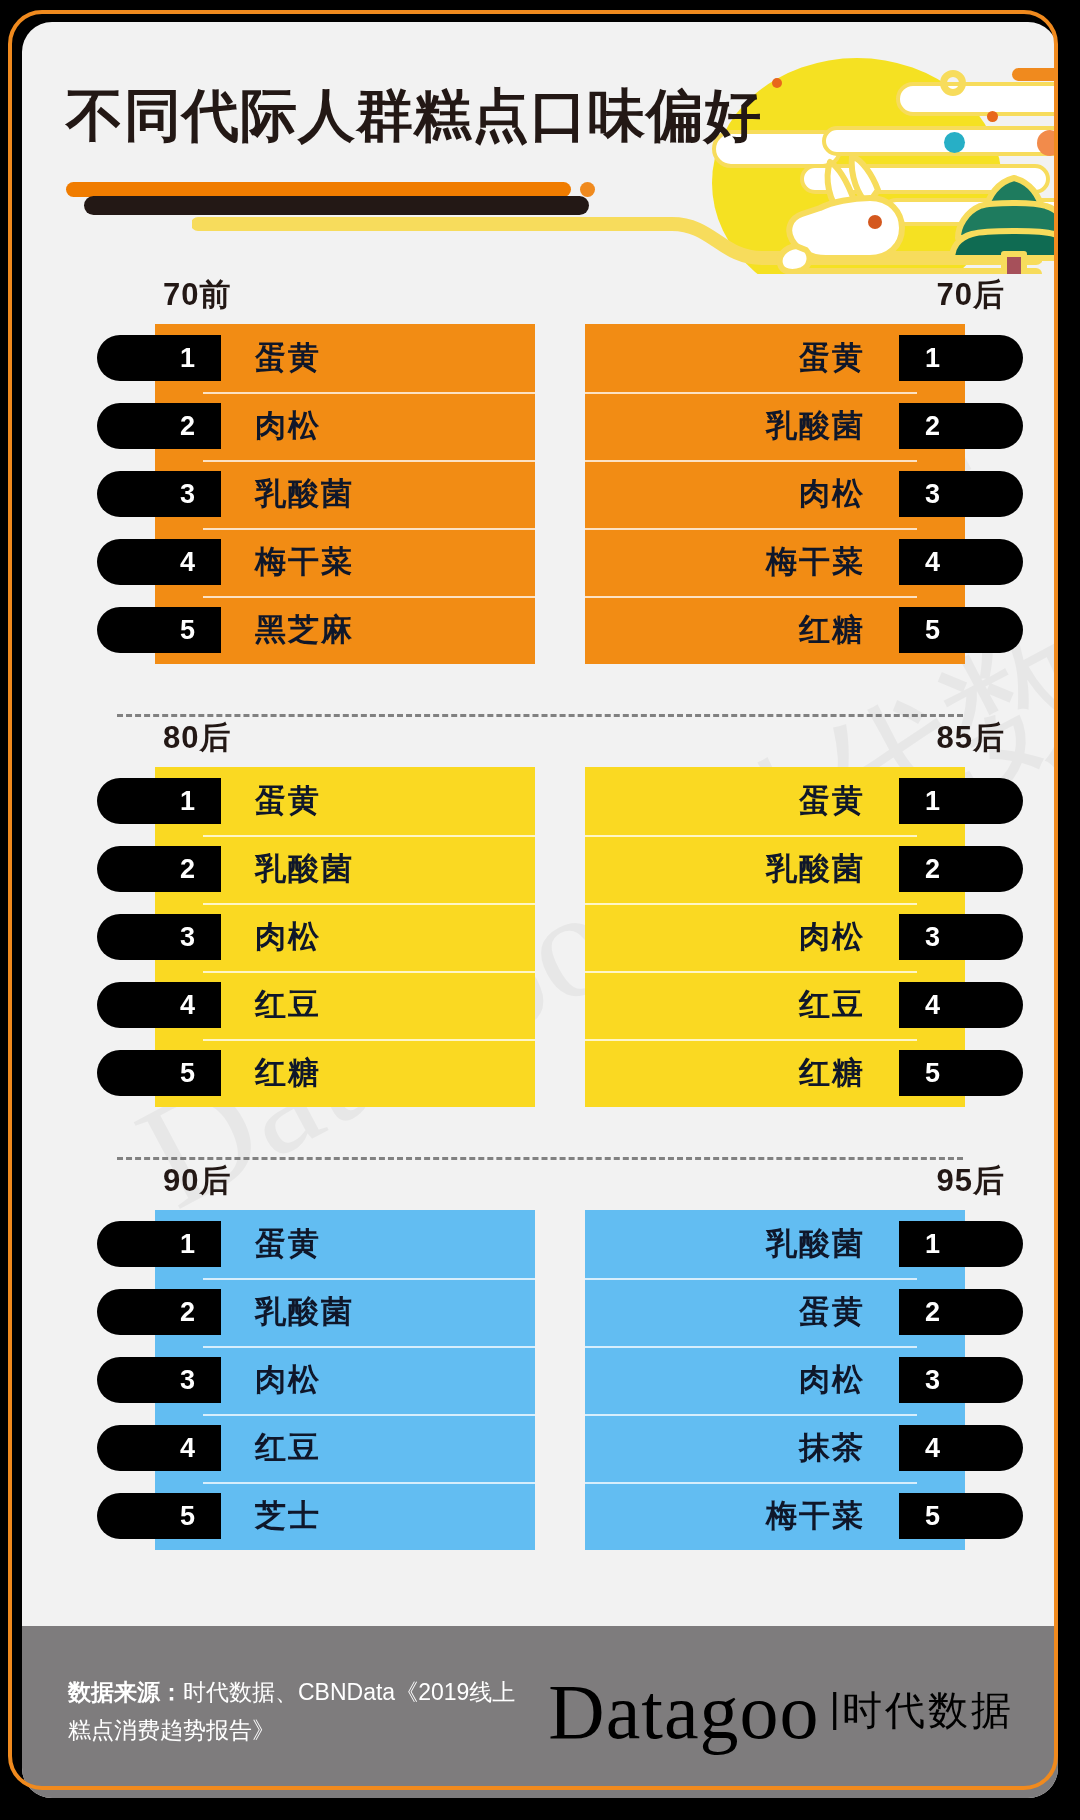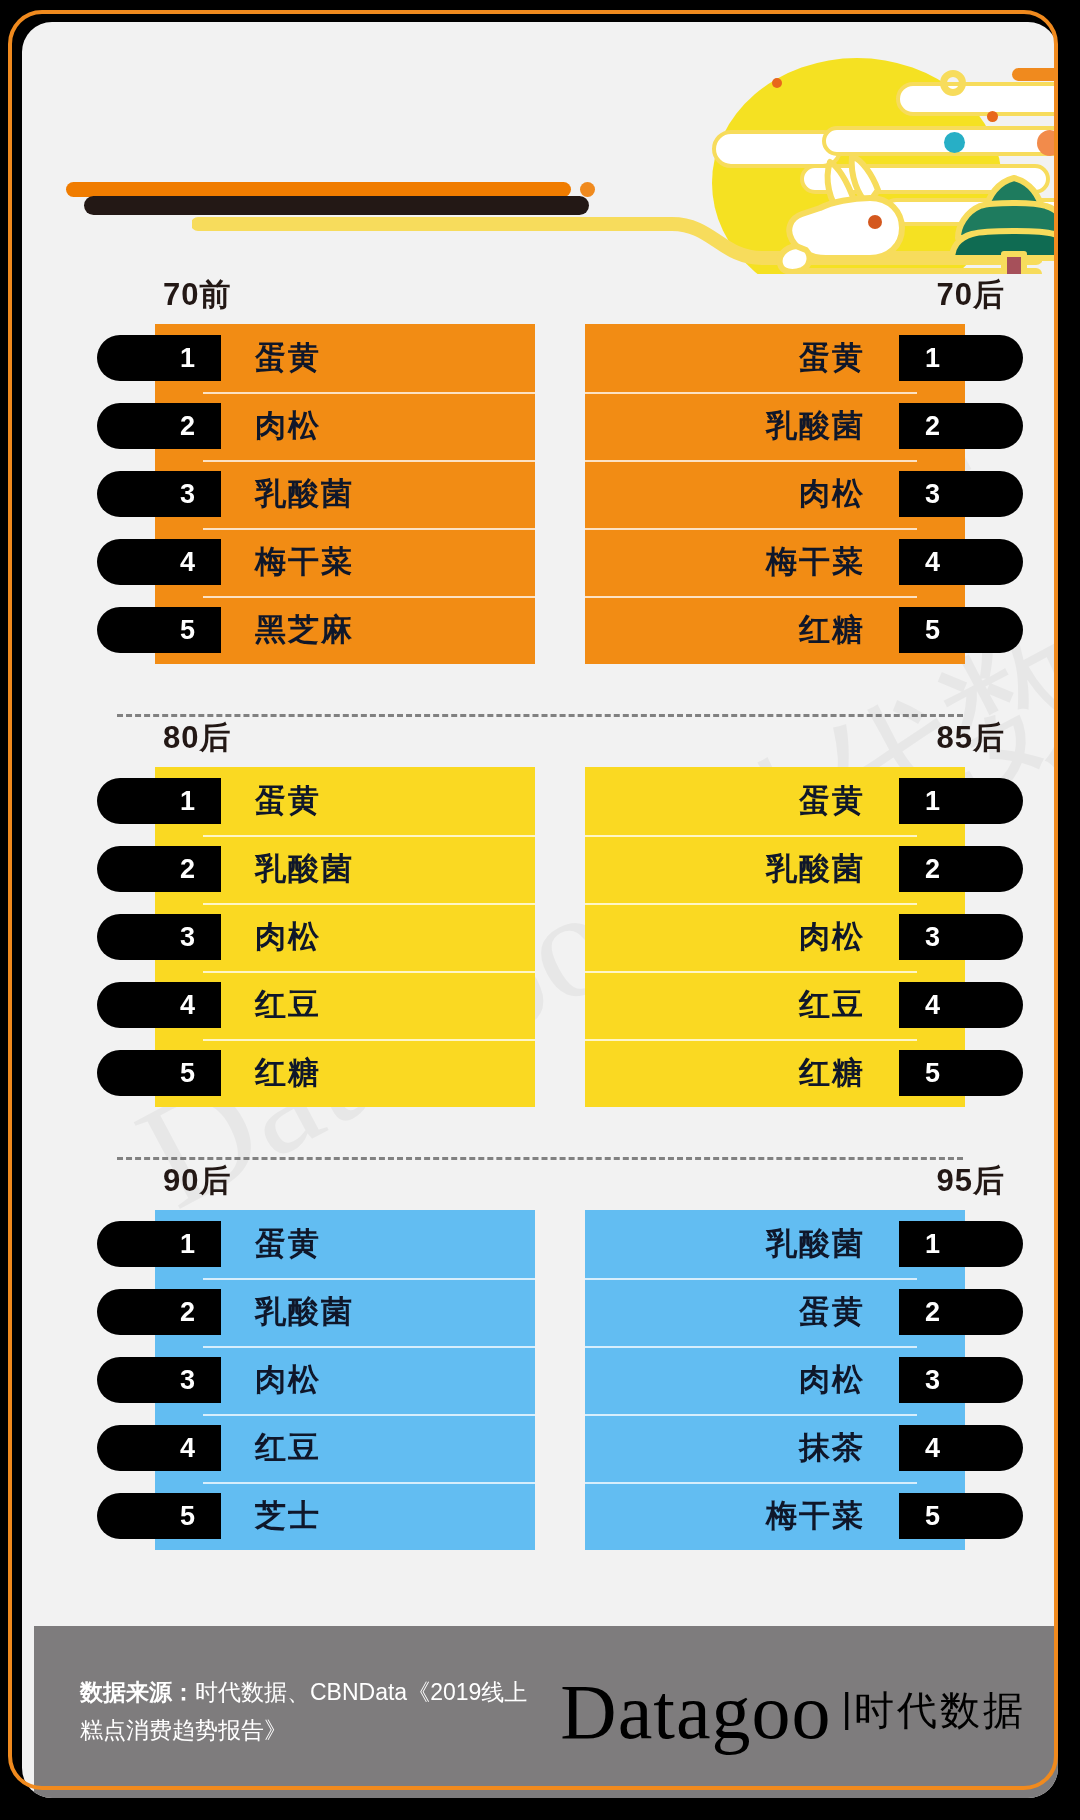--- a/index.html
+++ b/index.html
@@ -254,21 +254,21 @@
   .group.right .badge {
     right:-58px;
     justify-content:flex-start;
     padding-left:26px;
     border-radius:0 23px 23px 0;
   }
 
   
   .footer {
     position:absolute;
-    left:12px; bottom:0;
+    left:0; bottom:0;
     width:100%;
     height:172px;
     background:#7E7C7D;
     display:flex;
     align-items:center;
     z-index:3;
   }
   .source {
     margin-left:46px;
     width:470px;
@@ -362,20 +362,21 @@
         <div class="bar-orange"></div>
         <div class="bar-dark"></div>
         <div class="bar-dot"></div>
 
         <svg class="curve" width="850" height="70" viewBox="0 0 850 70">
           <path d="M6 12 L480 12 C520 12 530 46 570 46 L844 46" fill="none" stroke="#F7DC5C" stroke-width="14" stroke-linecap="round"></path>
           <path d="M600 62 L844 62" fill="none" stroke="#F7DC5C" stroke-width="12" stroke-linecap="round"></path>
         </svg>
       </div>
 
+      <div class="title">不同代际人群糕点口味偏好</div>
     </div>
 
     <div class="watermark">Datagoo | 时代数据</div>
     <div class="watermark2">时代数据</div>
 
     <div class="body">
 
       <div class="section">
         <div class="group left">
           <div class="group-label">70前</div>

